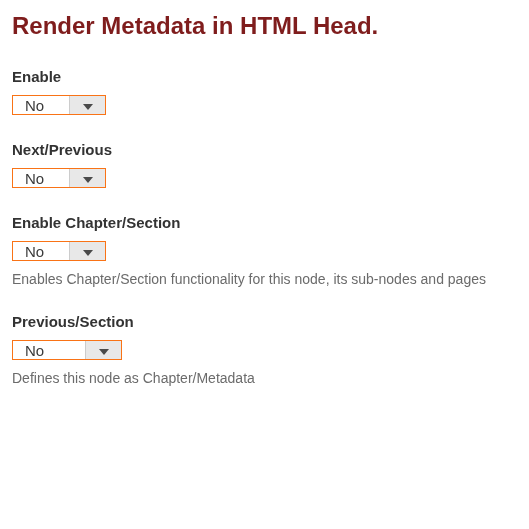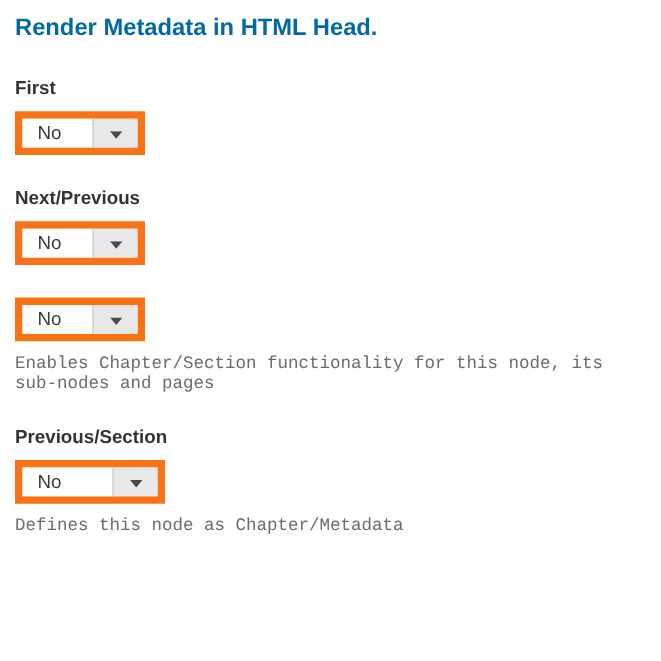--- a/index.html
+++ b/index.html
@@ -8,39 +8,39 @@
       padding: 0;
     }
     body {
       font-family: -apple-system, BlinkMacSystemFont, "Segoe UI", Arial, sans-serif;
       background: #ffffff;
       padding: 12px;
       width: 529px;
       color: #3a3a3a;
     }
     .page-title {
-      font-size: 19px;
+      font-size: 24px;
       font-weight: 600;
-      color: #0369a1;
+      color: #7f1d1d;
       margin-bottom: 28px;
     }
     .field {
       margin-bottom: 26px;
     }
     .field-label {
       font-size: 15px;
       font-weight: 600;
       color: #333333;
       margin-bottom: 10px;
       display: block;
     }
     .select-wrap {
       display: inline-flex;
-      border: 6px solid #f97316;
-      height: 35px;
+      border: 1px solid #f97316;
+      height: 20px;
       align-items: stretch;
     }
     .select-wrap.wide .select-value {
       width: 72px;
     }
     .select-value {
       display: flex;
       align-items: center;
       padding: 0 12px;
       width: 56px;
@@ -60,30 +60,29 @@
     }
     .select-btn svg {
       width: 10px;
       height: 6px;
       fill: #4a4a4a;
     }
     .field-help {
       font-size: 14px;
       color: #6b6b6b;
       margin-top: 10px;
-      font-family: Liberation Mono, monospace;
     }
   </style>
 </head>
 <body>
 
 <h2 class="page-title">Render Metadata in HTML Head.</h2>
 
 <div class="field">
-  <label class="field-label">First</label>
+  <label class="field-label">Enable</label>
   <div class="select-wrap">
     <span class="select-value">No</span>
     <button class="select-btn">
       <span>
         <svg viewBox="0 0 10 6">
             <path d="M0 0 L10 0 L5 6 Z"></path>
           </svg>
       </span>
     </button>
   </div>
@@ -97,20 +96,21 @@
       <span>
         <svg viewBox="0 0 10 6">
             <path d="M0 0 L10 0 L5 6 Z"></path>
           </svg>
       </span>
     </button>
   </div>
 </div>
 
 <div class="field">
+  <label class="field-label">Enable Chapter/Section</label>
   <div class="select-wrap">
     <span class="select-value">No</span>
     <button class="select-btn">
       <span>
         <svg viewBox="0 0 10 6">
             <path d="M0 0 L10 0 L5 6 Z"></path>
           </svg>
       </span>
     </button>
   </div>

